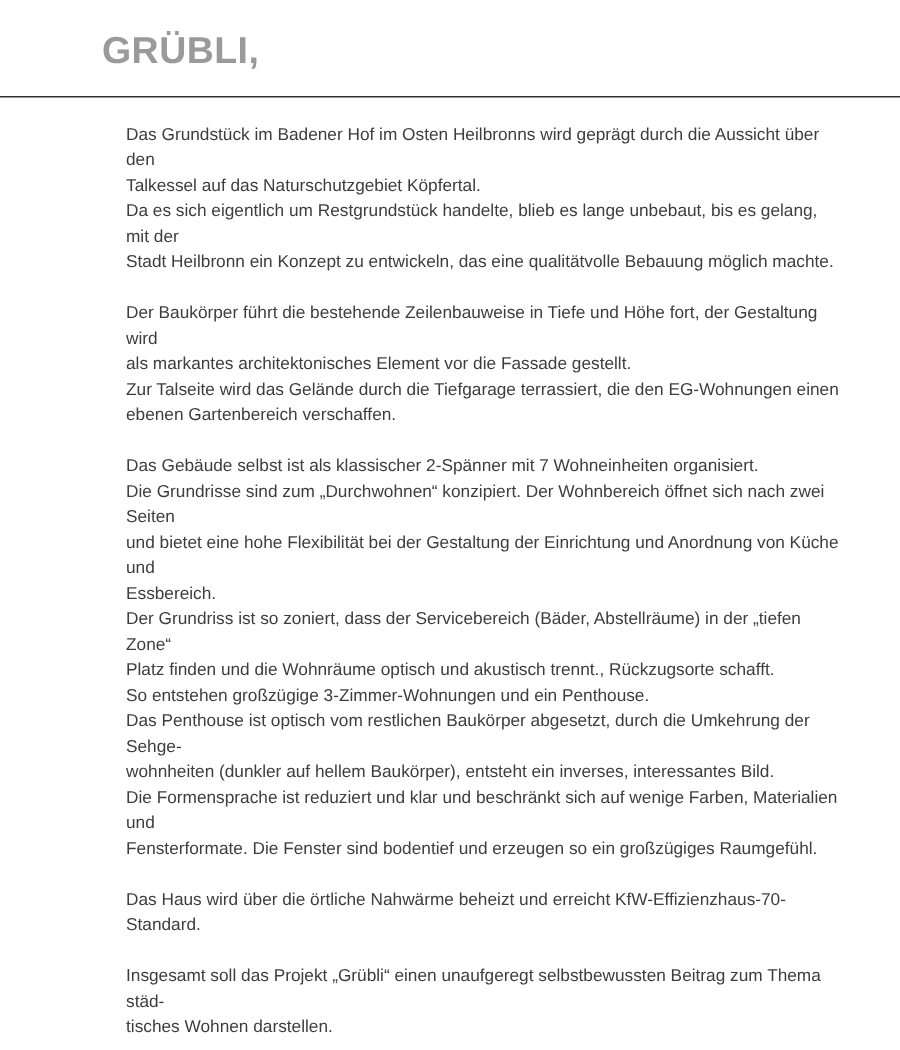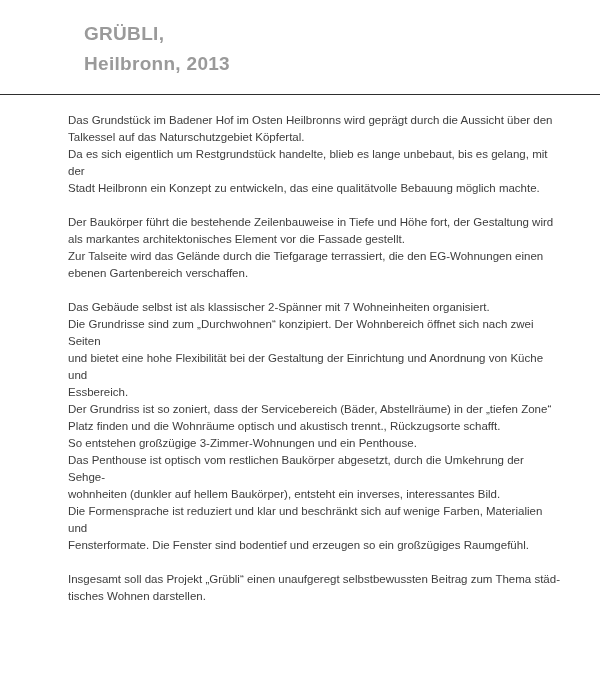--- a/index.html
+++ b/index.html
@@ -17,54 +17,52 @@
     width: 600px;
     height: 700px;
     background: #ffffff;
     box-sizing: border-box;
   }
   .header {
     padding: 19px 44px 0 68px;
   }
   .title-line {
     display: block;
-    font-size: 19px;
+    font-size: 25px;
     font-weight: bold;
     line-height: 30px;
     color: #9a9a9a;
     letter-spacing: 0.3px;
-    margin-left: 16px;
   }
   .divider {
     margin-top: 15px;
     width: 600px;
     height: 0;
     border-top: 1px solid #2e2e2e;
   }
   .content {
     padding: 17px 40px 0 68px;
     box-sizing: border-box;
   }
   .content p {
-    margin: 0 0 17px 0;
+    margin: 0 0 17px 16px;
     font-size: 11.5px;
     line-height: 17px;
     color: #3d3d3d;
     white-space: pre-line;
   }
 </style>
 </head>
 <body>
 
 <div class="page">
 
   <div class="header">
     <h1 style="margin:0; padding:0;">
       <span class="title-line">GRÜBLI,</span>
-      <span class="title-line">Heilbronn, 2013</span>
     </h1>
   </div>
 
   <div class="divider"></div>
 
   <div class="content">
     <p>Das Grundstück im Badener Hof im Osten Heilbronns wird geprägt durch die Aussicht über den
 Talkessel auf das Naturschutzgebiet Köpfertal.
 Da es sich eigentlich um Restgrundstück handelte, blieb es lange unbebaut, bis es gelang, mit der
 Stadt Heilbronn ein Konzept zu entwickeln, das eine qualitätvolle Bebauung möglich machte.</p>
@@ -76,18 +74,19 @@
 Die Grundrisse sind zum „Durchwohnen“ konzipiert. Der Wohnbereich öffnet sich nach zwei Seiten
 und bietet eine hohe Flexibilität bei der Gestaltung der Einrichtung und Anordnung von Küche und
 Essbereich.
 Der Grundriss ist so zoniert, dass der Servicebereich (Bäder, Abstellräume) in der „tiefen Zone“
 Platz finden und die Wohnräume optisch und akustisch trennt., Rückzugsorte schafft.
 So entstehen großzügige 3-Zimmer-Wohnungen und ein Penthouse.
 Das Penthouse ist optisch vom restlichen Baukörper abgesetzt, durch die Umkehrung der Sehge-
 wohnheiten (dunkler auf hellem Baukörper), entsteht ein inverses, interessantes Bild.
 Die Formensprache ist reduziert und klar und beschränkt sich auf wenige Farben, Materialien und
 Fensterformate. Die Fenster sind bodentief und erzeugen so ein großzügiges Raumgefühl.</p>
+    <p>Das Haus wird über die örtliche Nahwärme beheizt und erreicht KfW-Effizienzhaus-70-Standard.</p>
     <p>Insgesamt soll das Projekt „Grübli“ einen unaufgeregt selbstbewussten Beitrag zum Thema städ-
 tisches Wohnen darstellen.</p>
 
   </div>
 
 </div>
 
 </body></html>

